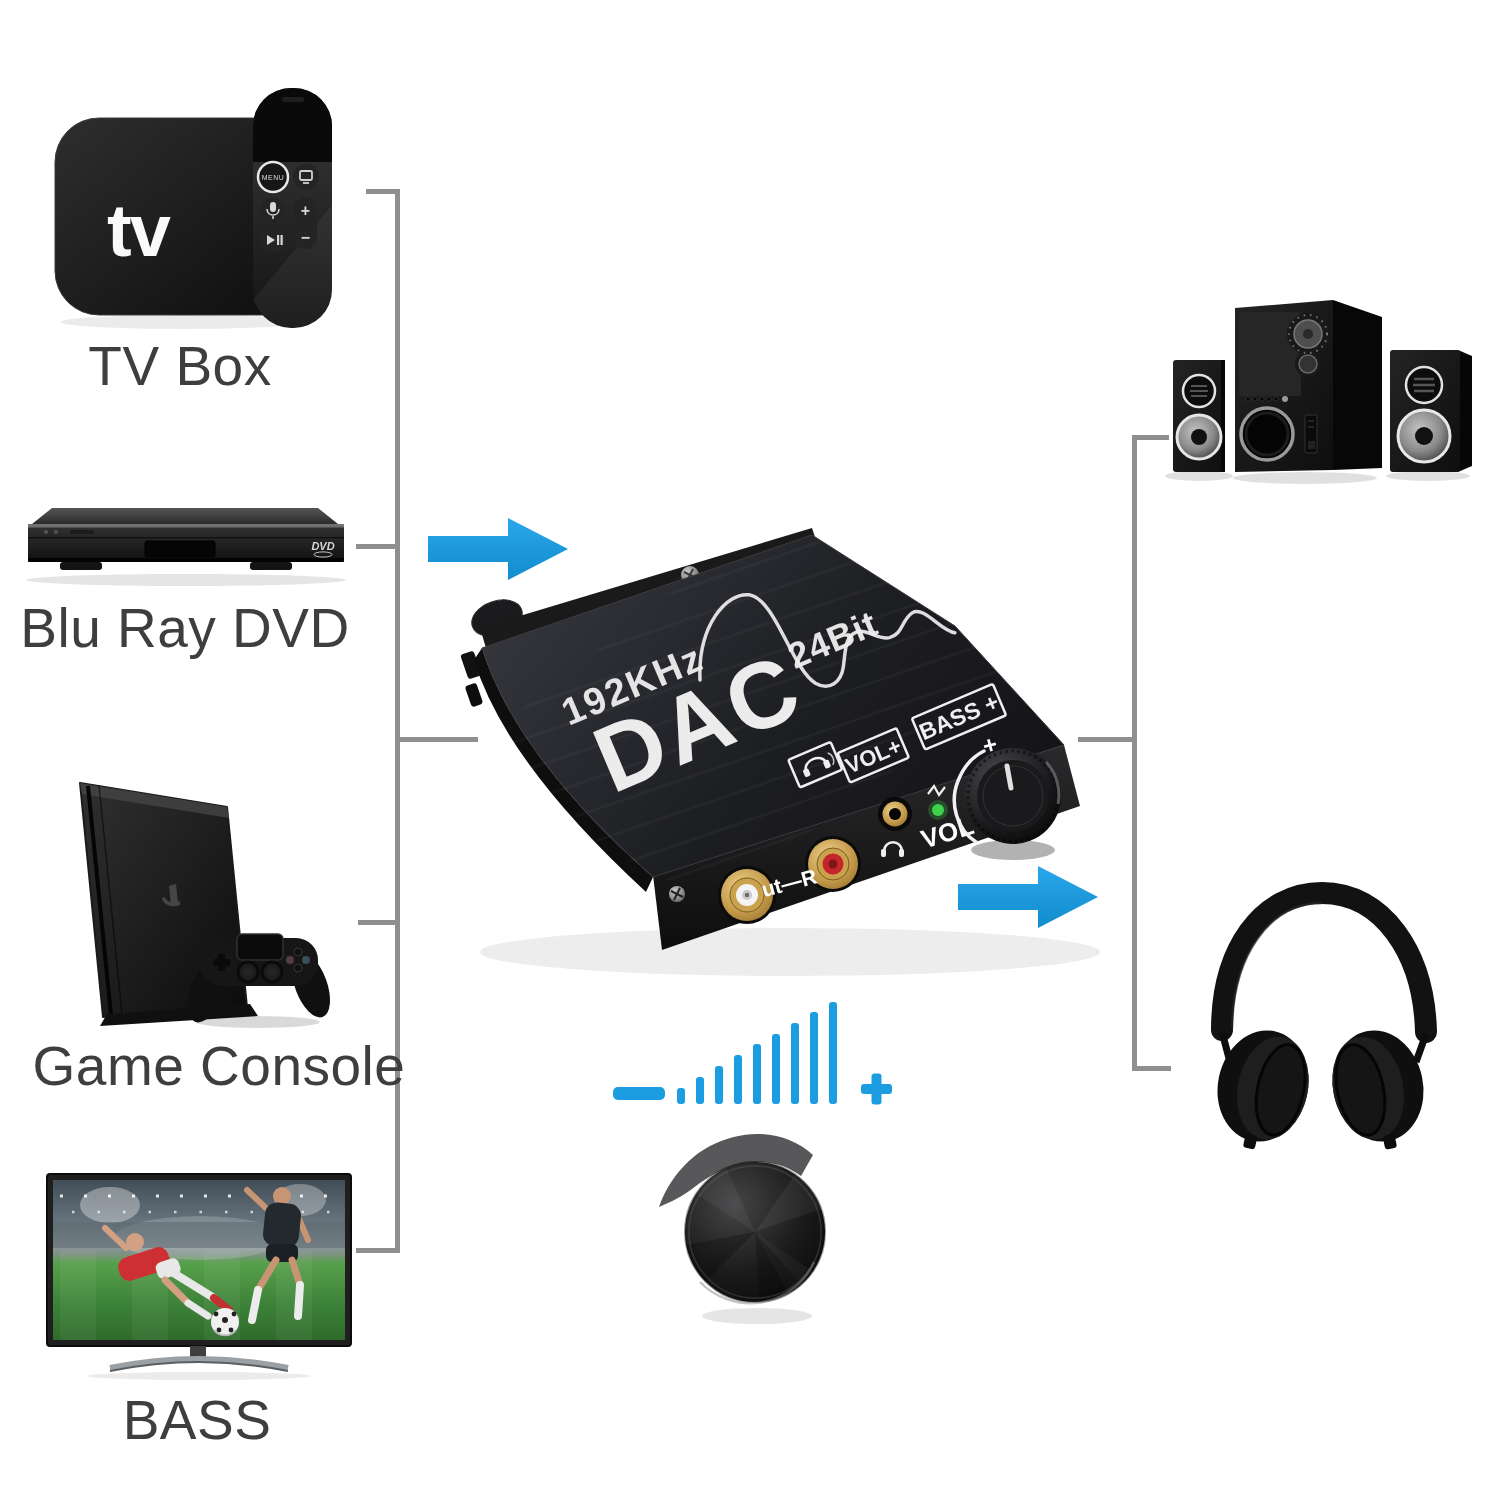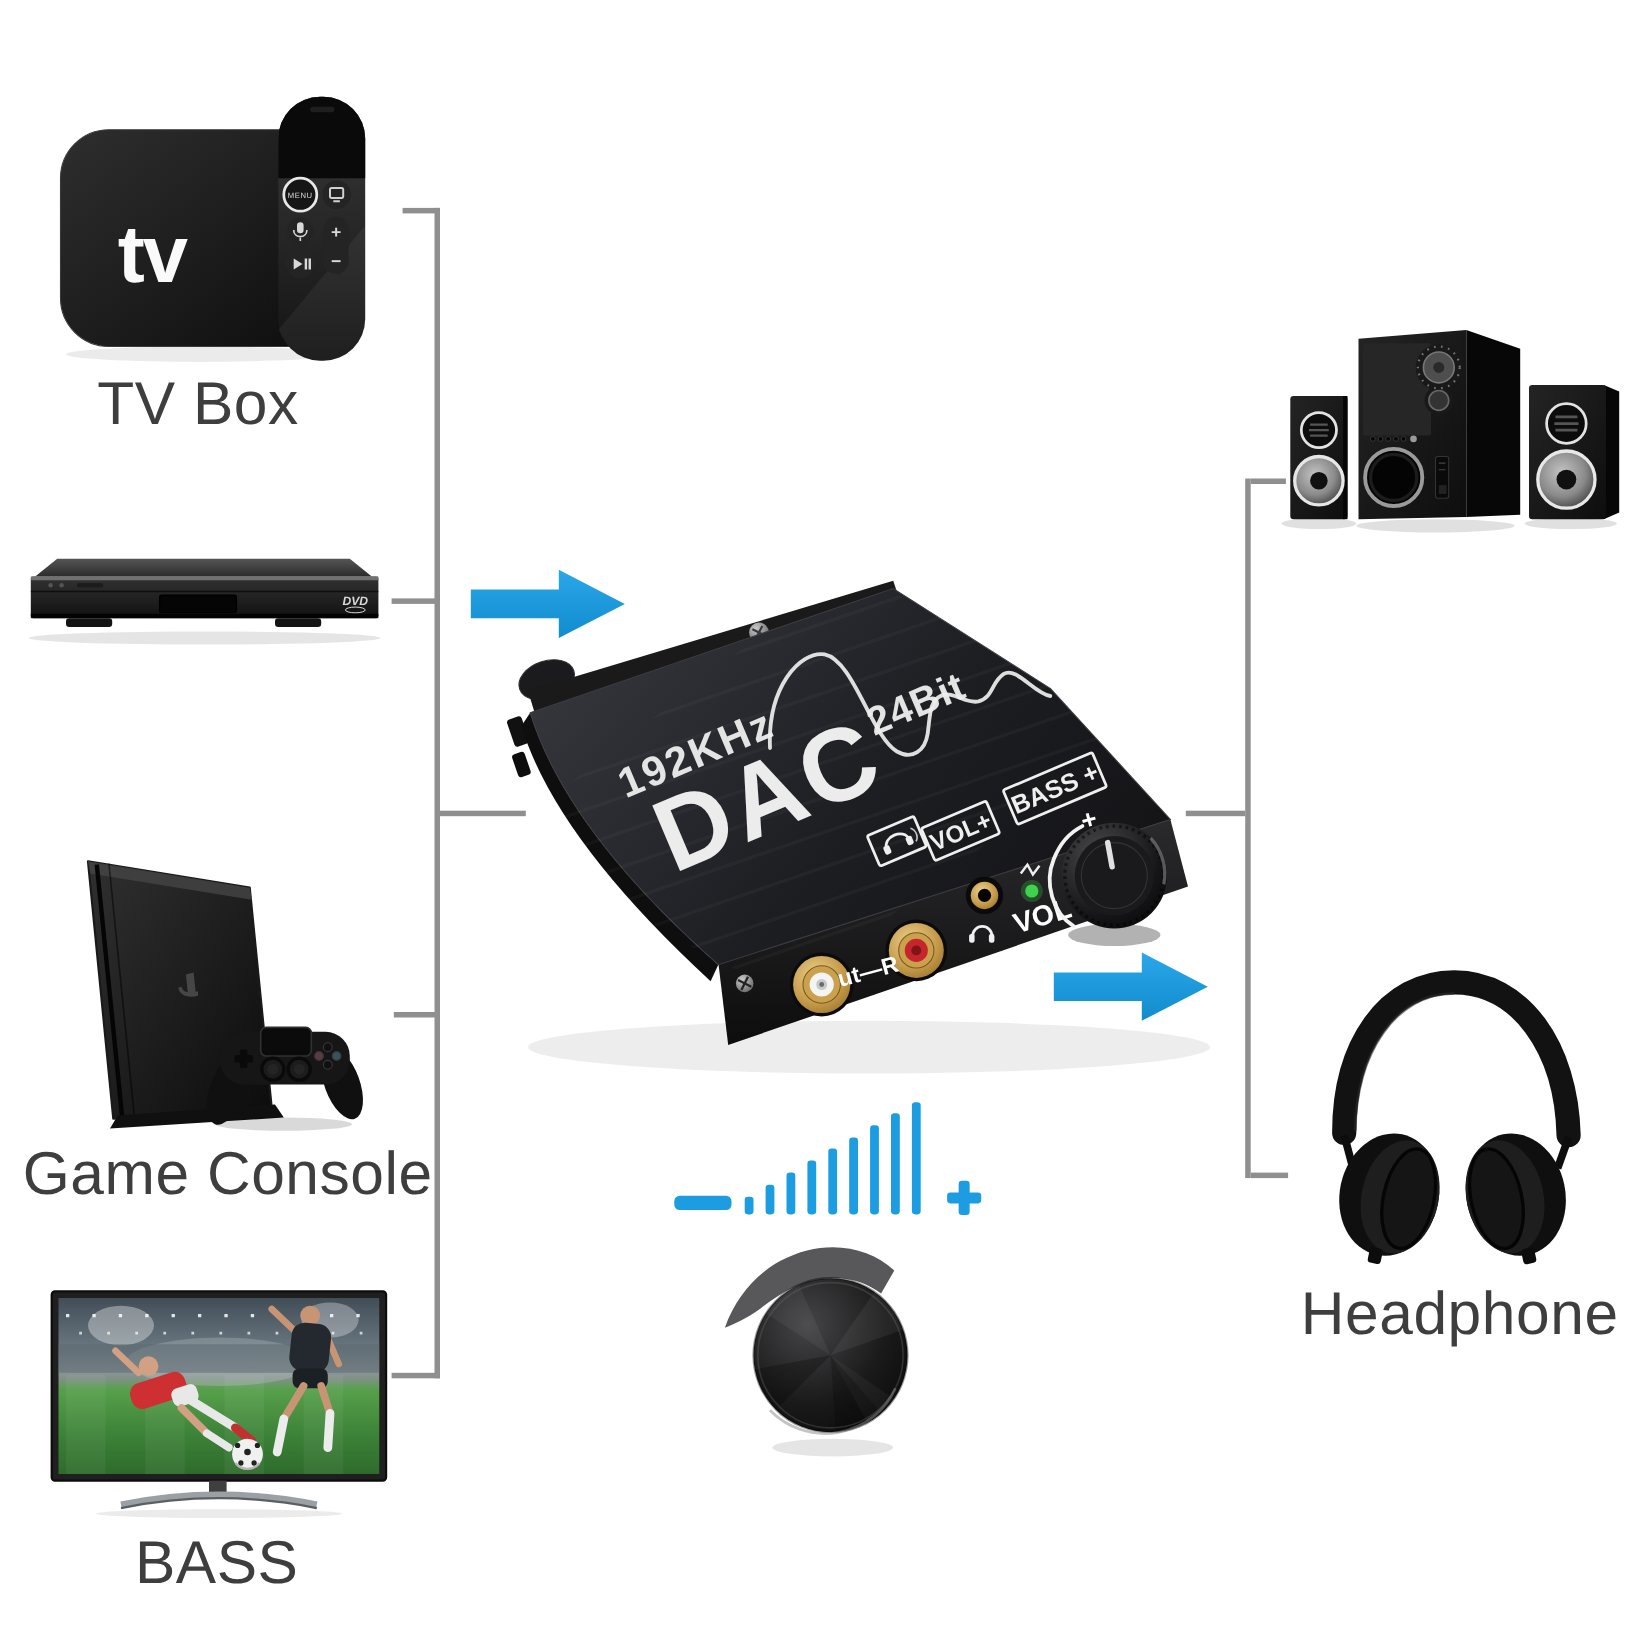--- a/index.html
+++ b/index.html
@@ -485,17 +485,17 @@
         <polygon points="755,1232 700,1287 670,1248" fill="#000" opacity="0.25"></polygon>
         <polygon points="755,1232 815,1300 760,1303" fill="#000" opacity="0.2"></polygon>
       </g>
       <circle cx="755" cy="1232" r="70" fill="none" stroke="#000" stroke-width="2" opacity="0.4"></circle>
       <circle cx="755" cy="1232" r="66" fill="none" stroke="#6a6a6a" stroke-width="1.5" opacity="0.35"></circle>
       <path d="M700,1282 A70,70 0 0 0 814,1262" fill="none" stroke="#8a8a8a" stroke-width="2.5" opacity="0.5"></path>
     </g>
   </svg>
 
   <div class="dev-label" style="left:180px;top:334px">TV Box</div>
-  <div class="dev-label" style="left:207px;top:1034px">Game Console</div>
+  <div class="dev-label" style="left:185px;top:596px">Blu Ray DVD</div>
+  <div class="dev-label" style="left:219px;top:1034px">Game Console</div>
   <div class="dev-label" style="left:197px;top:1388px">BASS</div>
-  <div class="dev-label" style="left:1327px;top:1162px">Headphone</div>
 
 </div>
 
 </body></html>

